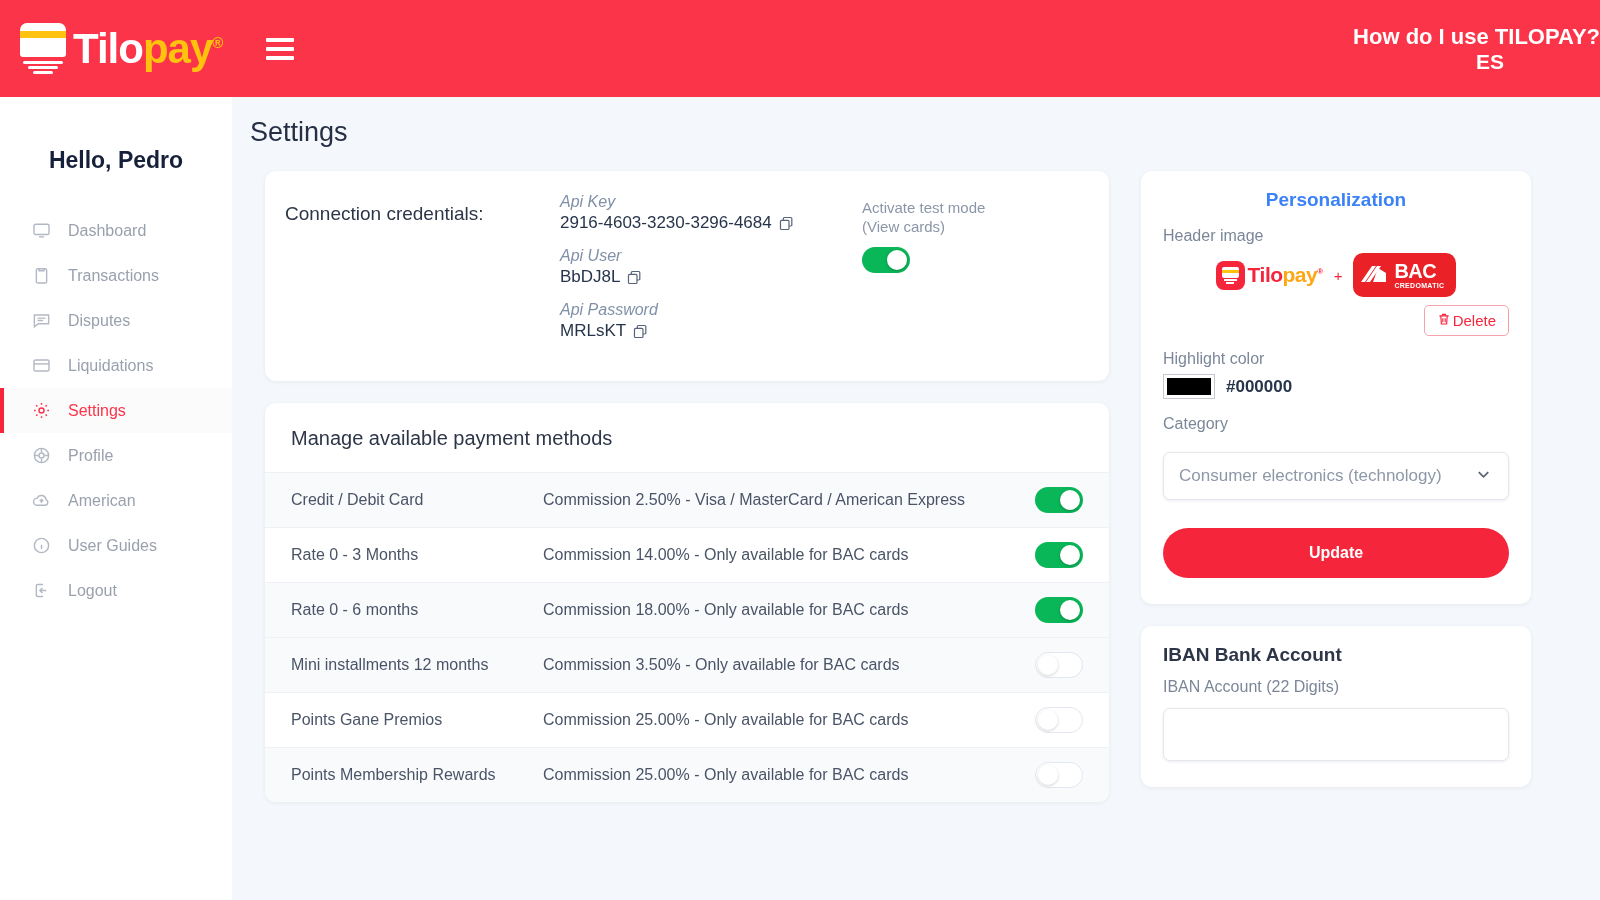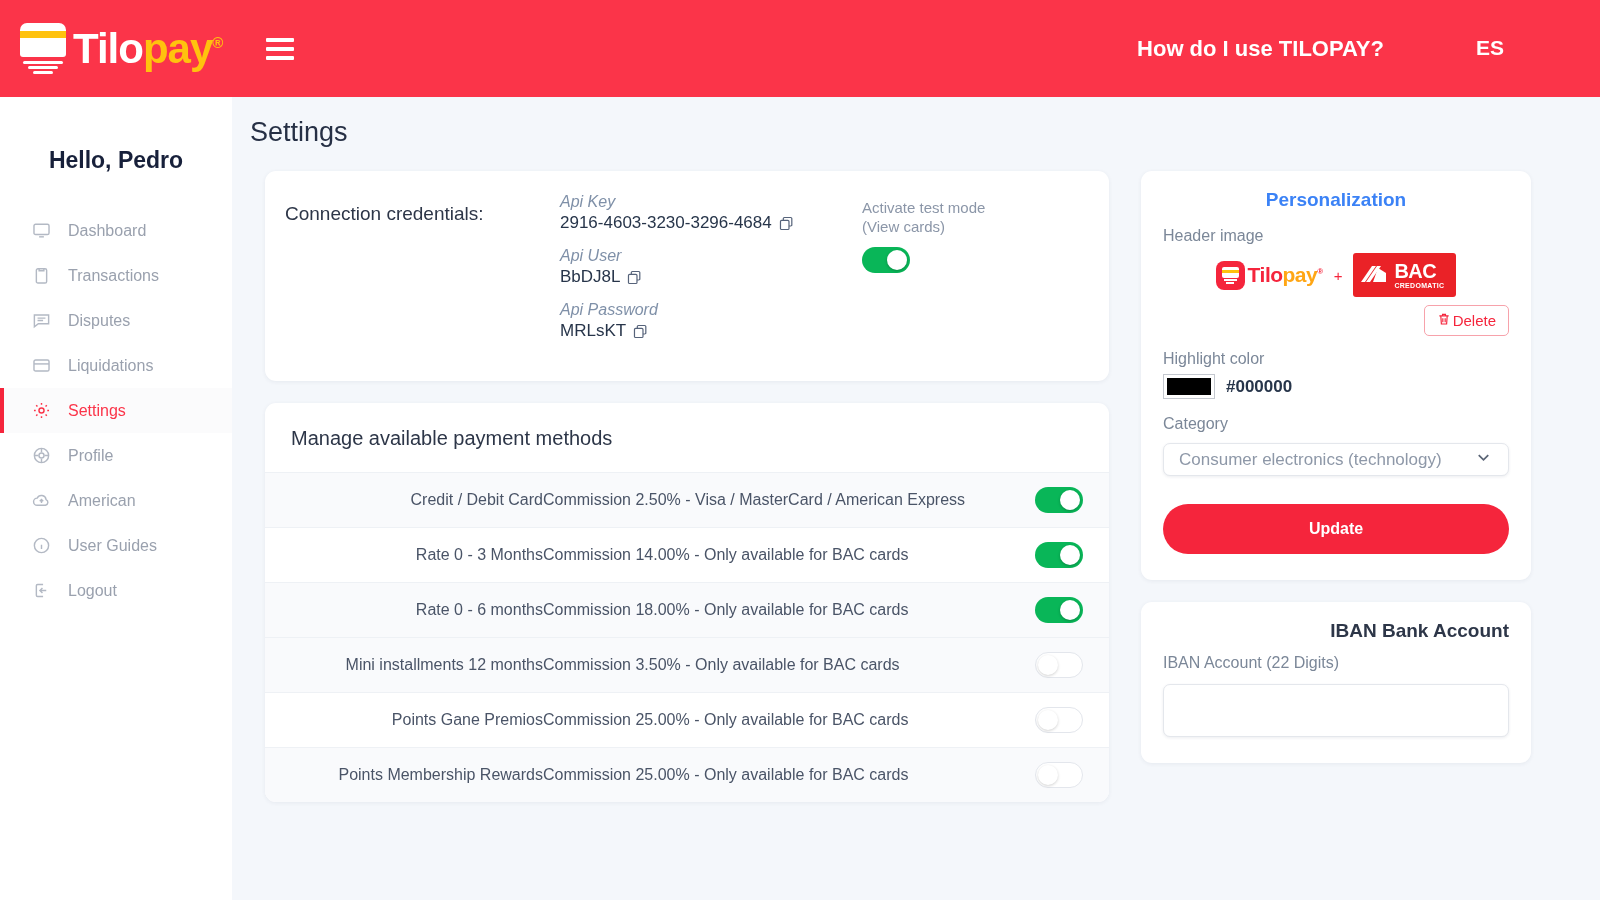--- a/index.html
+++ b/index.html
@@ -43,21 +43,21 @@
   .logo-text .y { color: #ffc20e; }
   .logo-reg { color: #ffc20e; font-size: 15px; vertical-align: super; }
 
   .hamburger {
     margin-left: 44px; width: 28px; cursor: pointer;
     display: flex; flex-direction: column; gap: 5px;
   }
   .hamburger span { display: block; height: 4px; background: #ffffff; border-radius: 1px; }
 
   .topbar-right {
-    margin-left: auto; display: flex; align-items: flex-start;
+    margin-left: auto; display: flex; align-items: flex-end; flex-direction: column;
   }
   .help-link {
     color: #ffffff; font-size: 22px; font-weight: bold;
     text-decoration: none; cursor: pointer;
   }
   .lang-link {
     color: #ffffff; font-size: 21px; font-weight: bold;
     margin-left: 92px; margin-right: 96px; cursor: pointer; text-decoration: none;
   }
 
@@ -146,21 +146,21 @@
   
   .pm-card { margin-top: 22px; padding-bottom: 0; overflow: hidden; }
   .pm-title {
     font-size: 20px; color: #2d3648; padding: 24px 0 22px 26px;
   }
   .pm-row {
     display: flex; align-items: center; height: 55px;
     border-top: 1px solid #eef1f5; padding: 0 26px 0 26px;
   }
   .pm-row.alt { background: #f9fafc; }
-  .pm-name { width: 252px; font-size: 16px; color: #4a5467; text-align: right; }
+  .pm-name { width: 252px; font-size: 16px; color: #4a5467; }
   .pm-desc { flex: 1; font-size: 16px; color: #4a5467; }
   .pm-toggle { margin-left: auto; }
 
   
   .pers-card { padding: 18px 22px 26px 22px; }
   .pers-title {
     text-align: center; font-size: 19px; font-weight: bold;
     color: #3b82f6; margin-bottom: 16px;
   }
   .field-label { font-size: 16px; color: #7b8798; margin-bottom: 6px; }
@@ -181,21 +181,21 @@
     content: ""; position: absolute; left: 0; top: 3.5px; width: 100%; height: 3px; background: #ffc20e;
   }
   .mini-card .mc-l { width: 13px; height: 1.5px; background: #ffffff; margin-top: 1.5px; }
   .mini-card .mc-l2 { width: 8px; height: 1.5px; background: #ffffff; margin-top: 1.5px; }
   .mini-text { font-size: 21px; font-weight: bold; margin-left: 3px; letter-spacing: -.5px; }
   .mini-text .r { color: #f5253c; }
   .mini-text .o { color: #ffa614; }
   .mini-text sup { font-size: 8px; color: #f5253c; }
   .plus-sign { color: #f5253c; font-size: 15px; }
   .bac-logo {
-    background: #ea2227; width: 103px; height: 44px; border-radius: 3px;
+    background: #ea2227; width: 103px; height: 44px; border-radius: 10px;
     display: flex; align-items: center; padding: 0 6px; gap: 5px;
   }
   .bac-mark { width: 30px; height: 27px; flex: none; }
   .bac-words { color: #ffffff; line-height: 1; }
   .bac-words .big { font-size: 20px; font-weight: bold; letter-spacing: -.5px; display: block; }
   .bac-words .small { font-size: 7px; font-weight: bold; letter-spacing: .3px; display: block; margin-top: 1px; }
 
   .delete-row { display: flex; justify-content: flex-end; margin-top: 8px; }
   .delete-btn {
     border: 1px solid #f7a2ab; color: #f5253c; background: #ffffff;
@@ -206,39 +206,39 @@
 
   .swatch-row { display: flex; align-items: center; gap: 11px; margin-top: 2px; }
   .swatch {
     width: 52px; height: 25px; background: #ffffff;
     border: 1px solid #c4c8cf; padding: 3px; cursor: pointer;
   }
   .swatch .sw-inner { width: 100%; height: 100%; background: #000000; }
   .swatch-val { font-size: 17px; font-weight: bold; color: #27354a; }
 
   .select-box {
-    position: relative; margin-top: 10px; height: 33px;
+    position: relative; margin-top: 19px; height: 48px;
     border: 1px solid #e4e7ec; border-radius: 7px; background: #ffffff;
     box-shadow: 0 1px 3px rgba(40,60,90,.09);
     display: flex; align-items: center; padding: 0 15px; cursor: pointer;
   }
   .select-val { font-size: 17px; color: #8e98a8; }
   .chev { margin-left: auto; color: #5a6475; }
 
   .update-btn {
     width: 100%; height: 50px; margin-top: 28px;
     background: #f5253c; color: #ffffff; border: none; border-radius: 26px;
     font-size: 16px; font-weight: bold; cursor: pointer;
     font-family: "Liberation Sans", sans-serif;
   }
 
   
   .iban-card { margin-top: 22px; padding: 18px 22px 26px 22px; }
   .iban-title {
-    text-align: right; font-size: 19px; font-weight: bold;
+    text-align: left; font-size: 19px; font-weight: bold;
     color: #2d3648; margin-bottom: 12px;
   }
   .iban-input {
     width: 100%; height: 53px; margin-top: 6px;
     border: 1px solid #e4e7ec; border-radius: 7px; background: #ffffff;
     box-shadow: 0 1px 3px rgba(40,60,90,.09);
     font-size: 16px; padding: 0 14px; color: #27354a;
     font-family: "Liberation Sans", sans-serif;
   }
 </style>

